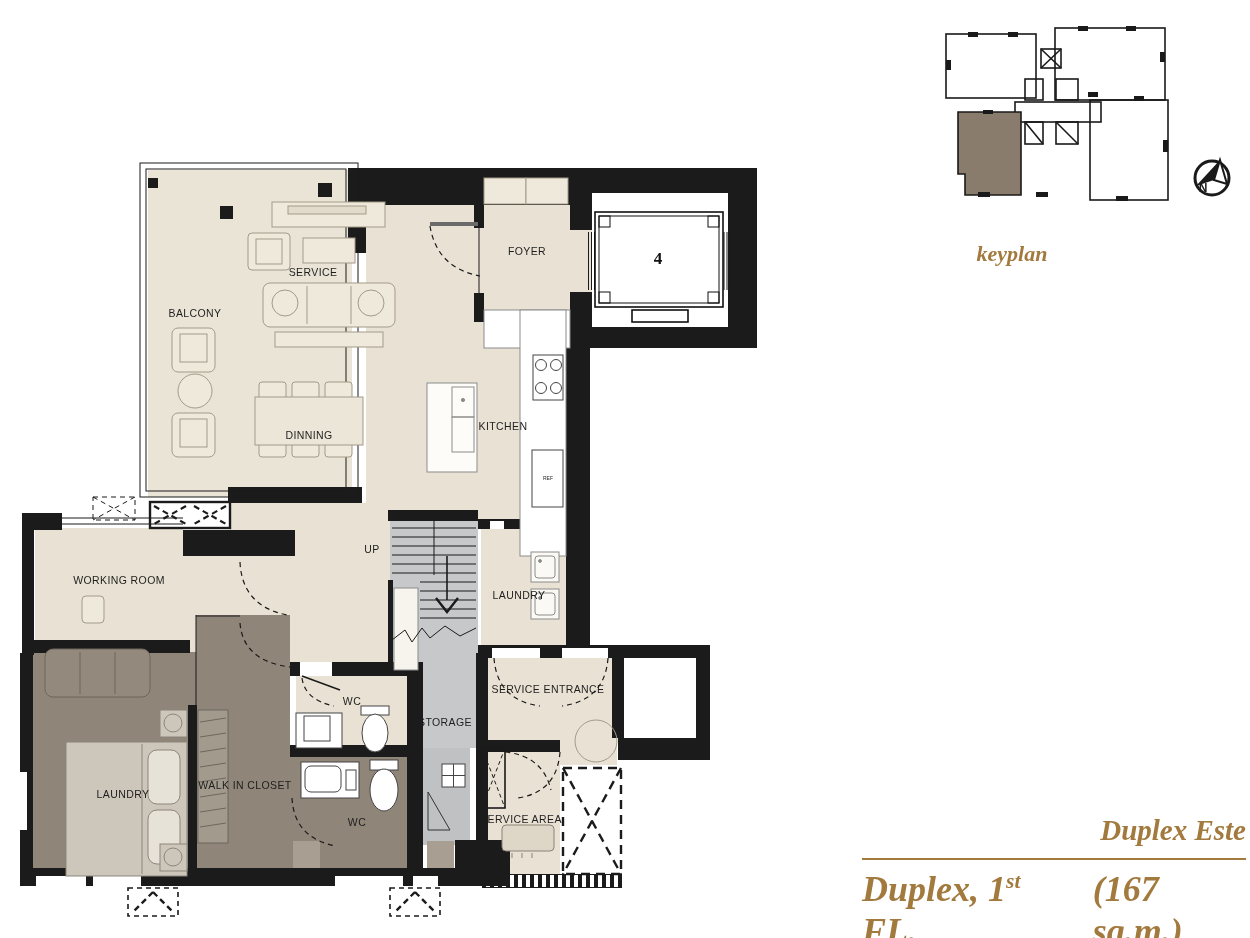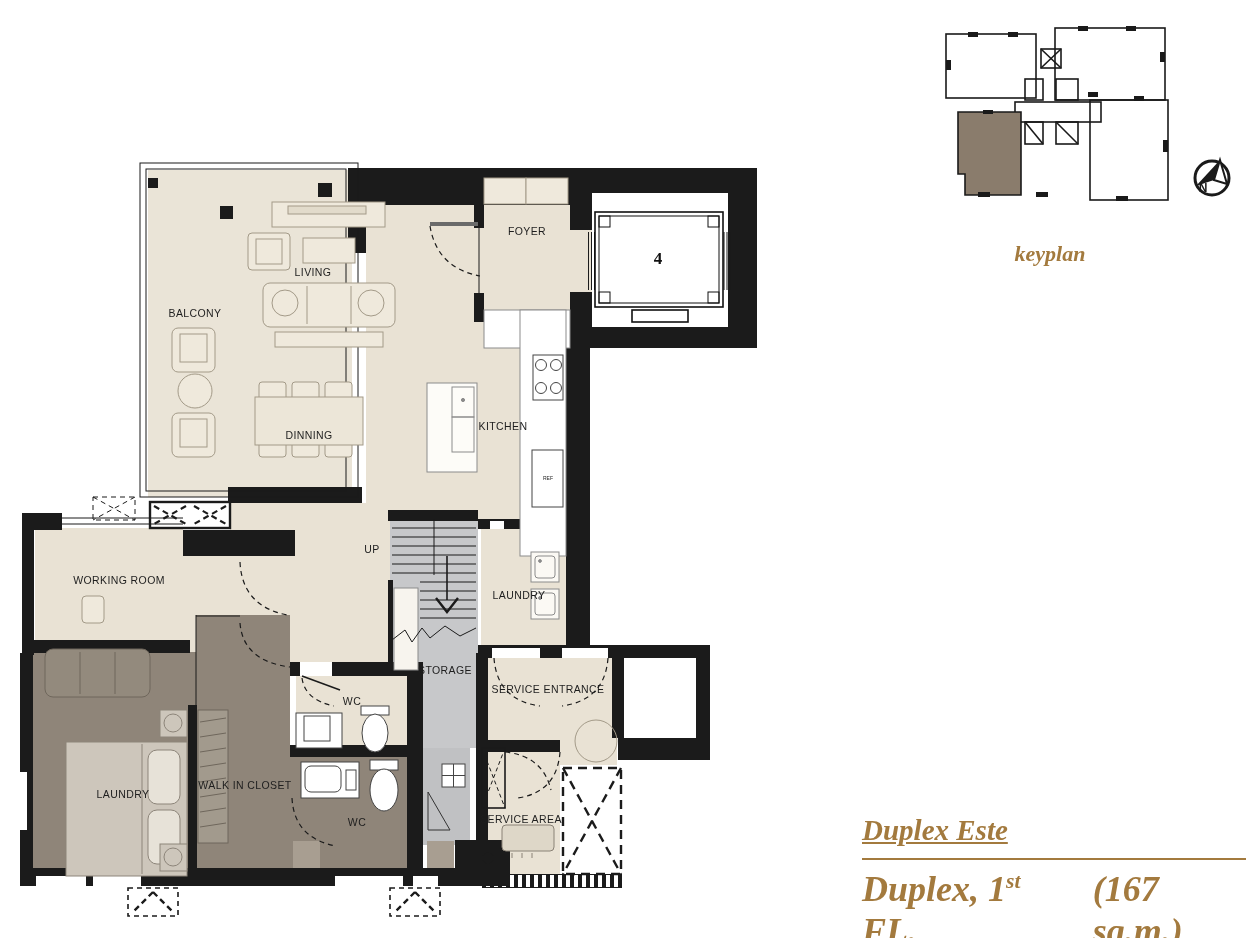--- a/index.html
+++ b/index.html
@@ -11,21 +11,21 @@
   .tiny-label{position:absolute;transform:translate(-50%,-50%);font-size:5px;color:#1e1e1e;white-space:nowrap;}
   .lift-num{position:absolute;transform:translate(-50%,-50%);font-family:"Liberation Serif",serif;
       font-weight:bold;font-size:17px;color:#111;}
   .keyplan-caption{position:absolute;transform:translate(-50%,-50%);
       font-family:"Liberation Serif",serif;font-style:italic;font-weight:bold;
       font-size:22px;color:#a37a3e;}
   .north-letter{position:absolute;transform:translate(-50%,-50%);font-weight:bold;
       font-size:12px;color:#1a1a1a;}
   #title-block{position:absolute;left:862px;top:814px;width:384px;color:#a37a3e;
       font-family:"Liberation Serif",serif;font-style:italic;font-weight:bold;}
-  #title-block .unit-name{text-align:left;font-size:29px;line-height:32px;text-decoration:underline;}
+  #title-block .unit-name{text-align:right;font-size:29px;line-height:32px;}
   #title-block .rule{height:0;border-top:2.5px solid #a37a3e;margin:12px 0 8px 0;}
   #title-block .floor-row{display:flex;justify-content:flex-end;font-size:36px;gap:24px;}
   sup{font-size:60%;}
 </style>
 </head>
 <body>
 
 <div id="canvas">
 
 <svg id="plan-svg" width="1250" height="938" viewBox="0 0 1250 938">
@@ -322,37 +322,37 @@
   </g>
 
   <g transform="translate(1186,150)">
     <circle cx="26" cy="28" r="17" fill="none" stroke="#1a1a1a" stroke-width="3"></circle>
     <polygon points="10,36 34,10 28,30" fill="#1a1a1a"></polygon>
     <polygon points="28,30 34,10 41,34" fill="#ffffff" stroke="#1a1a1a" stroke-width="2"></polygon>
   </g>
 </svg>
 
 <span class="room-label" style="left:195px;top:313px">BALCONY</span>
-<span class="room-label" style="left:313px;top:272px">LIVING</span>
+<span class="room-label" style="left:313px;top:272px">SERVICE</span>
 <span class="room-label" style="left:309px;top:435px">DINNING</span>
-<span class="room-label" style="left:527px;top:231px">FOYER</span>
+<span class="room-label" style="left:527px;top:251px">FOYER</span>
 <span class="room-label" style="left:503px;top:426px">KITCHEN</span>
 <span class="room-label" style="left:119px;top:580px">WORKING ROOM</span>
 <span class="room-label" style="left:372px;top:549px">UP</span>
 <span class="room-label" style="left:519px;top:595px">LAUNDRY</span>
-<span class="room-label" style="left:445px;top:670px">STORAGE</span>
+<span class="room-label" style="left:445px;top:722px">STORAGE</span>
 <span class="room-label" style="left:548px;top:689px">SERVICE ENTRANCE</span>
 <span class="room-label" style="left:352px;top:701px">WC</span>
 <span class="room-label" style="left:357px;top:822px">WC</span>
 <span class="room-label" style="left:123px;top:794px">LAUNDRY</span>
 <span class="room-label" style="left:245px;top:785px">WALK IN CLOSET</span>
 <span class="room-label" style="left:521px;top:819px">SERVICE AREA</span>
 <span class="lift-num" style="left:658px;top:259px">4</span>
 <span class="tiny-label" style="left:548px;top:478px">REF</span>
-<span class="keyplan-caption" style="left:1050px;top:254px">keyplan</span>
+<span class="keyplan-caption" style="left:1012px;top:254px">keyplan</span>
 <span class="north-letter" style="left:1203px;top:188px">N</span>
 
 <div id="title-block">
   <div class="unit-name">Duplex Este</div>
   <div class="rule"></div>
   <div class="floor-row">
     <span><span>Duplex, 1</span><sup>st</sup><span> FL.</span></span>
     <span>(167 sq.m.)</span>
   </div>
 </div>

